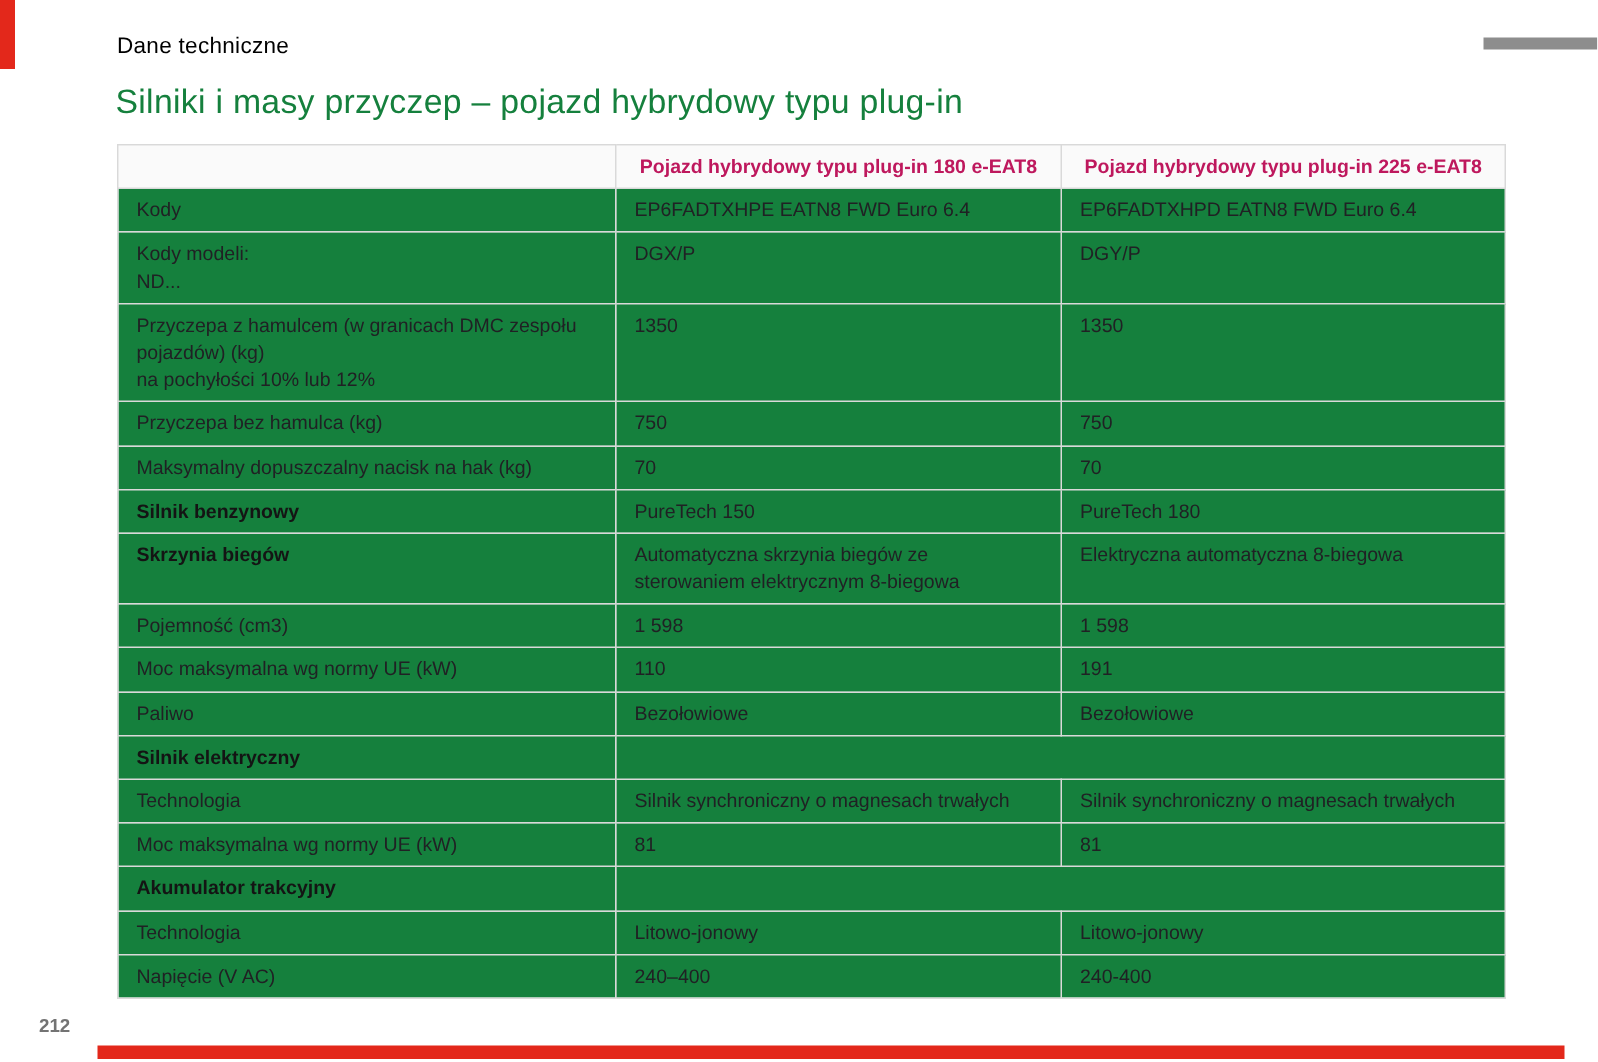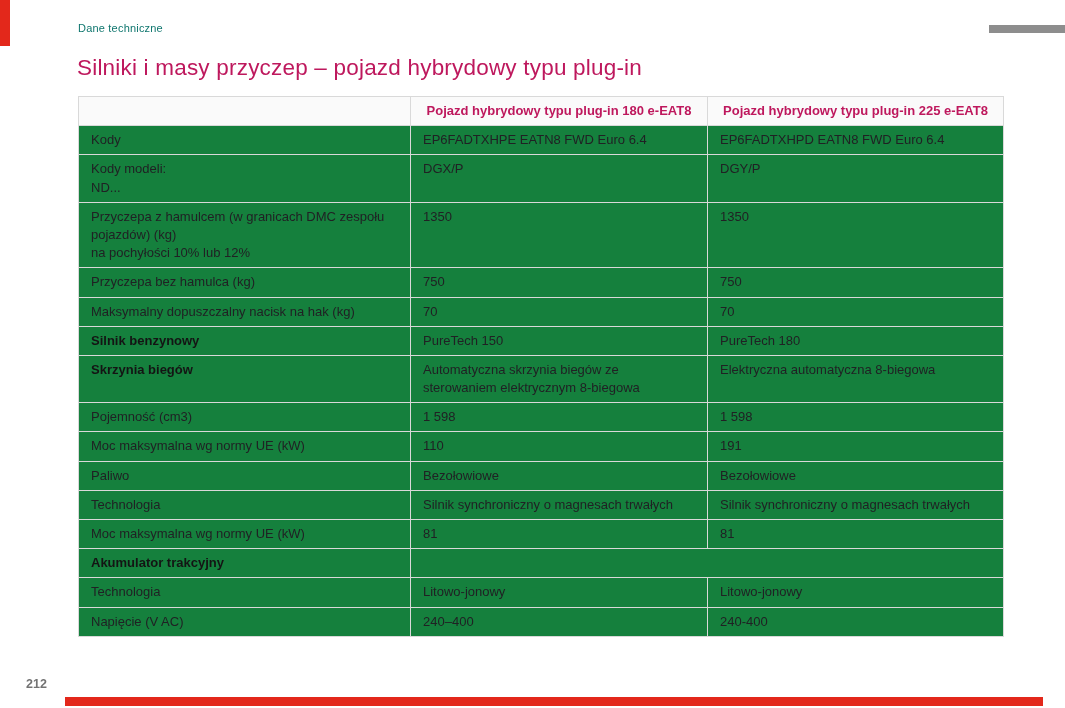--- a/index.html
+++ b/index.html
@@ -14,36 +14,36 @@
   }
   .accent-stripe-topleft {
     position: absolute;
     left: 0; top: 0;
     width: 10px; height: 46px;
     background: #e3281b;
   }
   .eyebrow {
     position: absolute;
     left: 78px; top: 22px;
-    font-size: 11px;
-    color: #0f766e;
+    font-size: 15px;
+    color: #000000;
     letter-spacing: .2px;
   }
   .header-rule {
     position: absolute;
     right: 0; top: 25px;
     width: 76px; height: 8px;
     background: #8d8d8d;
   }
   .page-title {
     position: absolute;
     left: 77px; top: 55px;
     font-size: 22.5px;
     font-weight: 400;
-    color: #be185d;
+    color: #15803d;
     letter-spacing: .2px;
   }
   table.spec {
     position: absolute;
     left: 78px; top: 96px;
     width: 925px;
     border-collapse: collapse;
     table-layout: fixed;
     font-size: 13px;
     color: #202124;
@@ -161,20 +161,24 @@
           <td class="label-cell">Moc maksymalna wg normy UE (kW)</td>
           <td class="value-cell">110</td>
           <td class="value-cell">191</td>
         </tr>
         <tr>
           <td class="label-cell">Paliwo</td>
           <td class="value-cell">Bezołowiowe</td>
           <td class="value-cell">Bezołowiowe</td>
         </tr>
         <tr>
+          <td class="label-cell bold">Silnik elektryczny</td>
+          <td class="value-cell section-spacer" colspan="2"></td>
+        </tr>
+        <tr>
           <td class="label-cell">Technologia</td>
           <td class="value-cell">Silnik synchroniczny o magnesach trwałych</td>
           <td class="value-cell">Silnik synchroniczny o magnesach trwałych</td>
         </tr>
         <tr>
           <td class="label-cell">Moc maksymalna wg normy UE (kW)</td>
           <td class="value-cell">81</td>
           <td class="value-cell">81</td>
         </tr>
         <tr>

